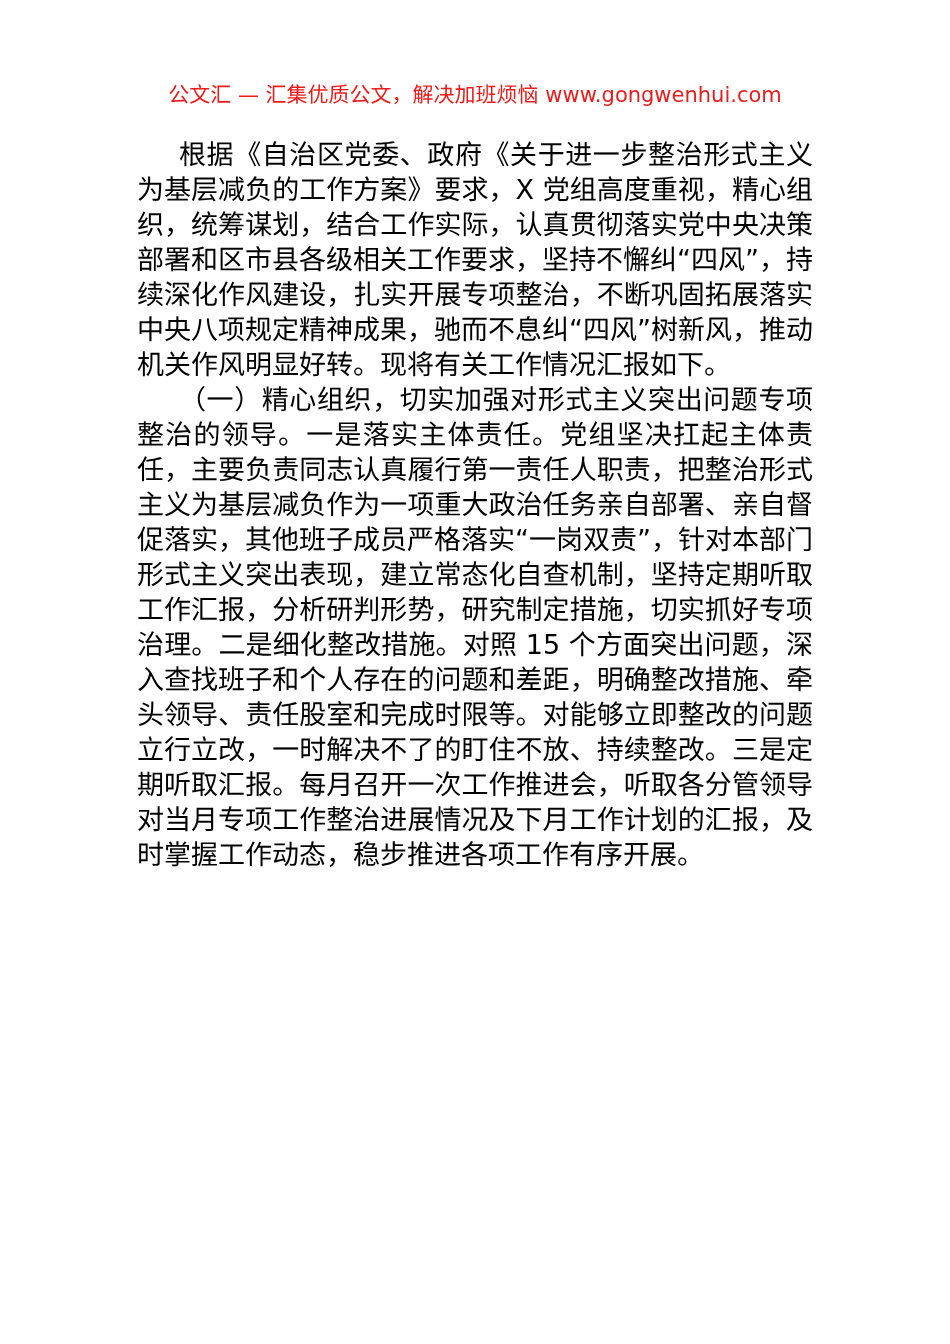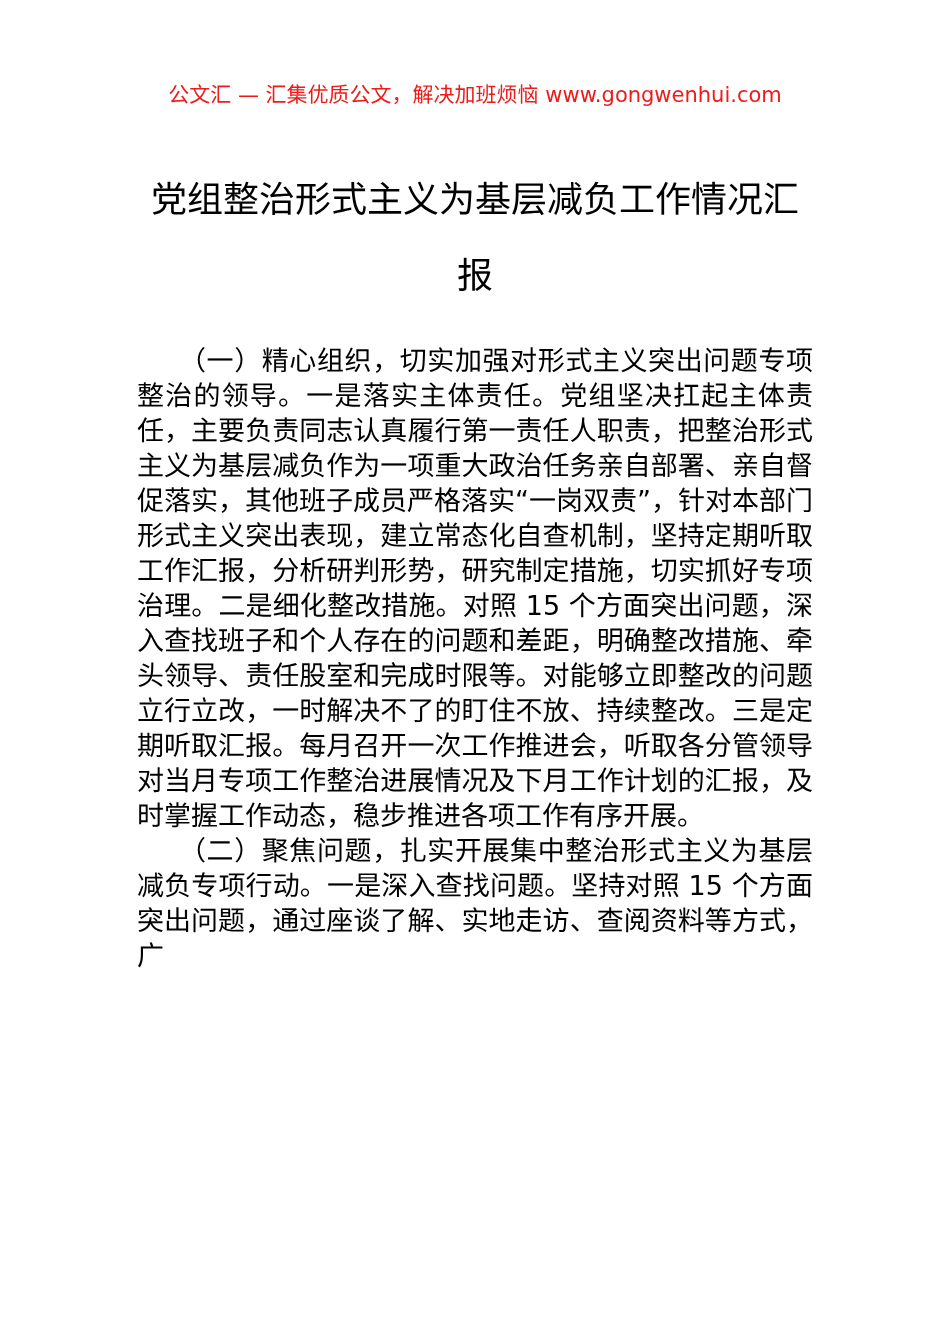--- a/index.html
+++ b/index.html
@@ -50,20 +50,19 @@
     text-indent: 42px;
   }
 </style>
 </head>
 <body>
 
 <div class="page">
 
   <div class="site-header" style="color: rgb(237, 28, 26);">公文汇 — 汇集优质公文，解决加班烦恼 www.gongwenhui.com</div>
 
-  <h1 class="doc-title">党组整治形式主义为基层减负工作情况汇报</h1>
 
   <div class="doc-body">
+    <p>根据《自治区党委、政府《关于进一步整治形式主义为基层减负的工作方案》要求，X 党组高度重视，精心组织，统筹谋划，结合工作实际，认真贯彻落实党中央决策部署和区市县各级相关工作要求，坚持不懈纠“四风”，持续深化作风建设，扎实开展专项整治，不断巩固拓展落实中央八项规定精神成果，驰而不息纠“四风”树新风，推动机关作风明显好转。现将有关工作情况汇报如下。</p>
     <p>（一）精心组织，切实加强对形式主义突出问题专项整治的领导。一是落实主体责任。党组坚决扛起主体责任，主要负责同志认真履行第一责任人职责，把整治形式主义为基层减负作为一项重大政治任务亲自部署、亲自督促落实，其他班子成员严格落实“一岗双责”，针对本部门形式主义突出表现，建立常态化自查机制，坚持定期听取工作汇报，分析研判形势，研究制定措施，切实抓好专项治理。二是细化整改措施。对照 15 个方面突出问题，深入查找班子和个人存在的问题和差距，明确整改措施、牵头领导、责任股室和完成时限等。对能够立即整改的问题立行立改，一时解决不了的盯住不放、持续整改。三是定期听取汇报。每月召开一次工作推进会，听取各分管领导对当月专项工作整治进展情况及下月工作计划的汇报，及时掌握工作动态，稳步推进各项工作有序开展。</p>
-    <p>（二）聚焦问题，扎实开展集中整治形式主义为基层减负专项行动。一是深入查找问题。坚持对照 15 个方面突出问题，通过座谈了解、实地走访、查阅资料等方式，广</p>
   </div>
 
 </div>
 
 </body></html>

